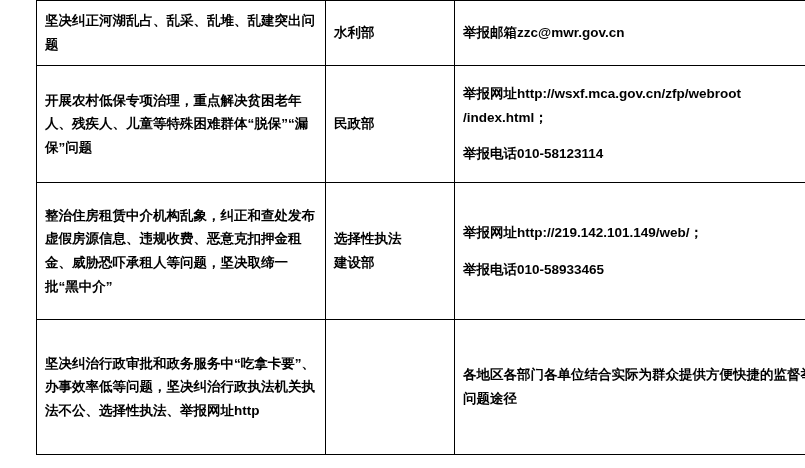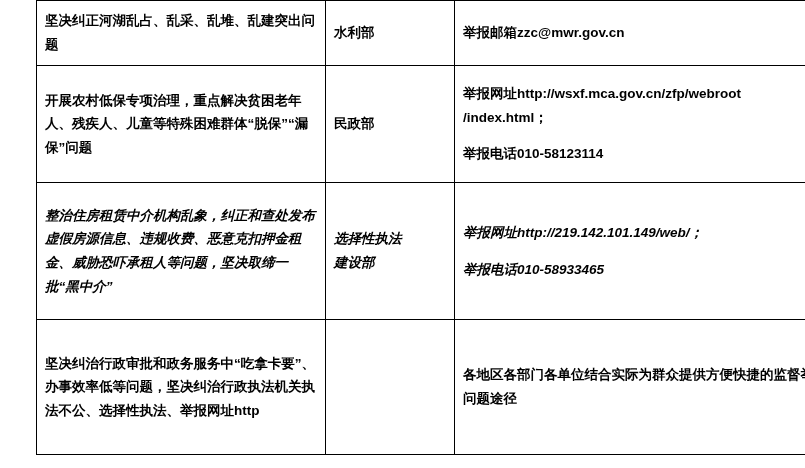--- a/index.html
+++ b/index.html
@@ -51,21 +51,21 @@
     display: block;
     white-space: pre-wrap;
   }
   .gap {
     display: block;
     height: 13px;
   }
   
   tr.row-0 td { height: 52px; }
   tr.row-1 td { height: 104px; }
-  tr.row-2 td { height: 124px; font-style: italic; }
+  tr.row-2 td { height: 124px; }
   tr.row-3 td { height: 122px; }
 </style>
 </head>
 <body>
 
 <div class="doc">
   <table class="report-table">
     <tbody>
 
       <tr class="row-0">

